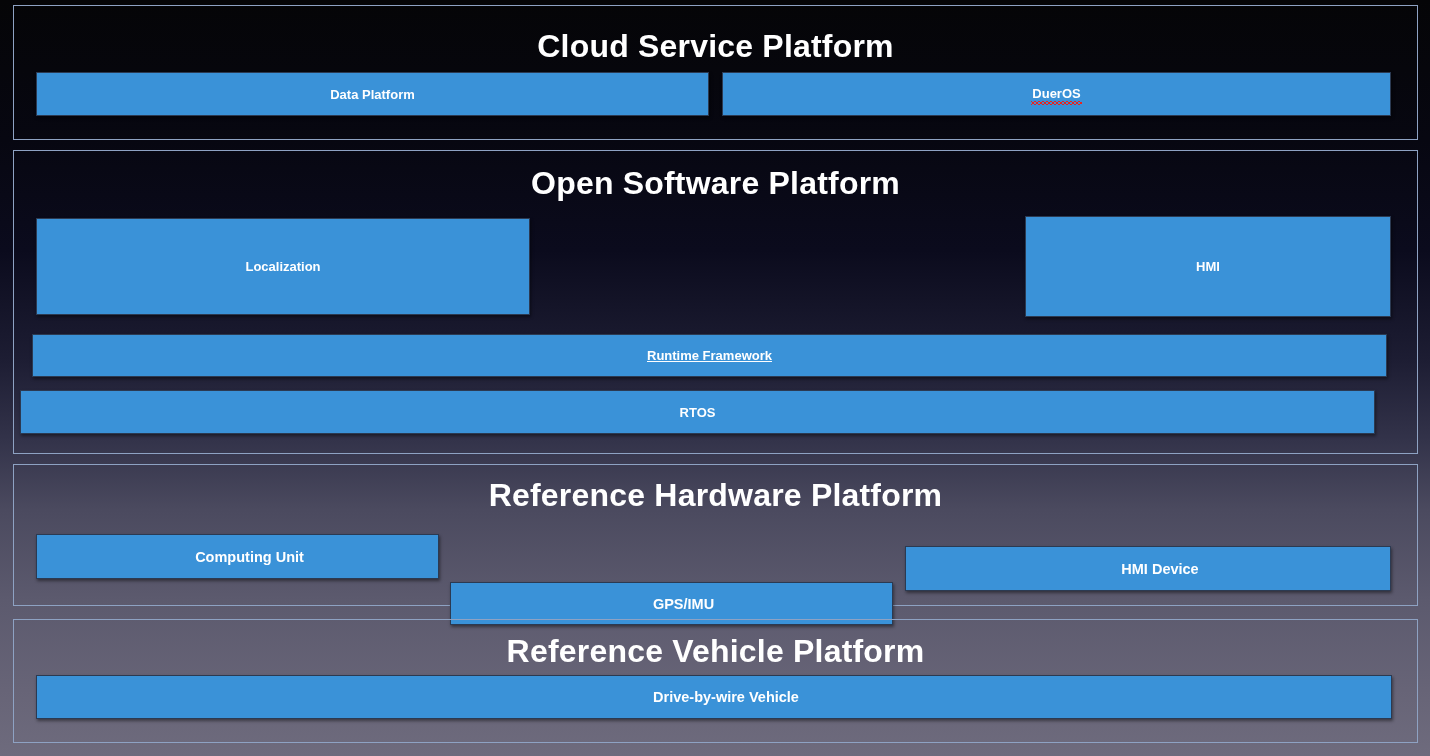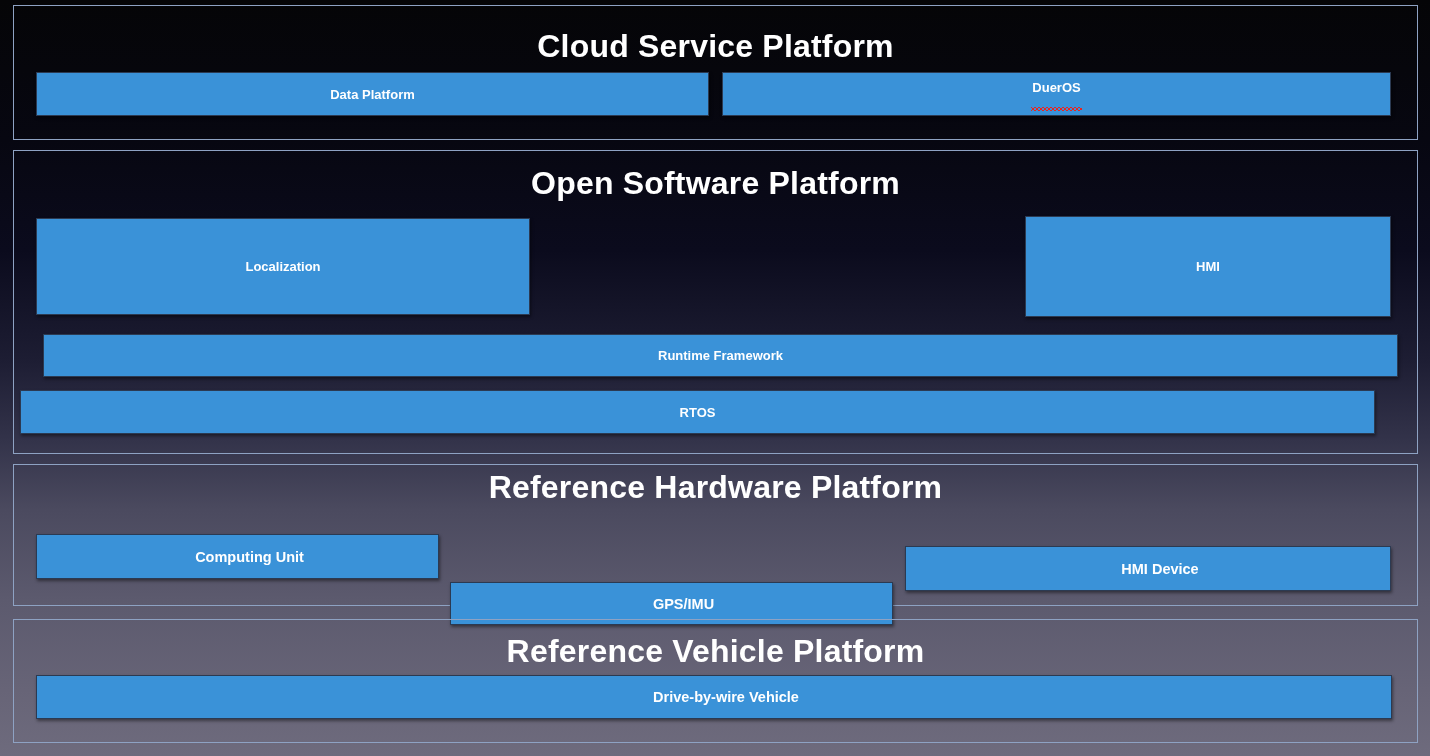--- a/index.html
+++ b/index.html
@@ -66,21 +66,21 @@
   }
   .block.small {
     font-size: 14.5px;
     padding-left: 24px;
   }
 
   
   .misspelled {
     position: relative;
     display: inline-block;
-    padding-bottom: 13px;
+    padding-bottom: 1px;
   }
   .misspelled::after {
     content: "";
     position: absolute;
     left: -1px;
     right: -1px;
     bottom: -3px;
     height: 4px;
     background-image:
       linear-gradient(45deg, transparent 45%, #e8251f 45%, #e8251f 55%, transparent 55%),
@@ -112,30 +112,30 @@
 
   <div class="block" style="left:36px; top:218px; width:494px; height:97px;">
     <span>Localization</span>
   </div>
 
 
   <div class="block" style="left:1025px; top:216px; width:366px; height:101px;">
     <span>HMI</span>
   </div>
 
-  <div class="block" style="left:43px; top:334px; width:1355px; height:43px;">
+  <div class="block" style="left:32px; top:334px; width:1355px; height:43px;text-decoration:underline;">
     <span>Runtime Framework</span>
   </div>
 
   <div class="block" style="left:20px; top:390px; width:1355px; height:44px;">
     <span>RTOS</span>
   </div>
 
   <div class="panel" style="left:13px; top:464px; width:1405px; height:142px;">
-    <div class="panel-title" style="top:4px;">Reference Hardware Platform</div>
+    <div class="panel-title" style="top:12px;">Reference Hardware Platform</div>
   </div>
 
   <div class="block small" style="left:36px; top:534px; width:403px; height:45px;">
     <span>Computing Unit</span>
   </div>
 
   <div class="block small" style="left:450px; top:534px; width:443px; height:43px;margin-top:48px;">
     <span>GPS/IMU</span>
   </div>
 

